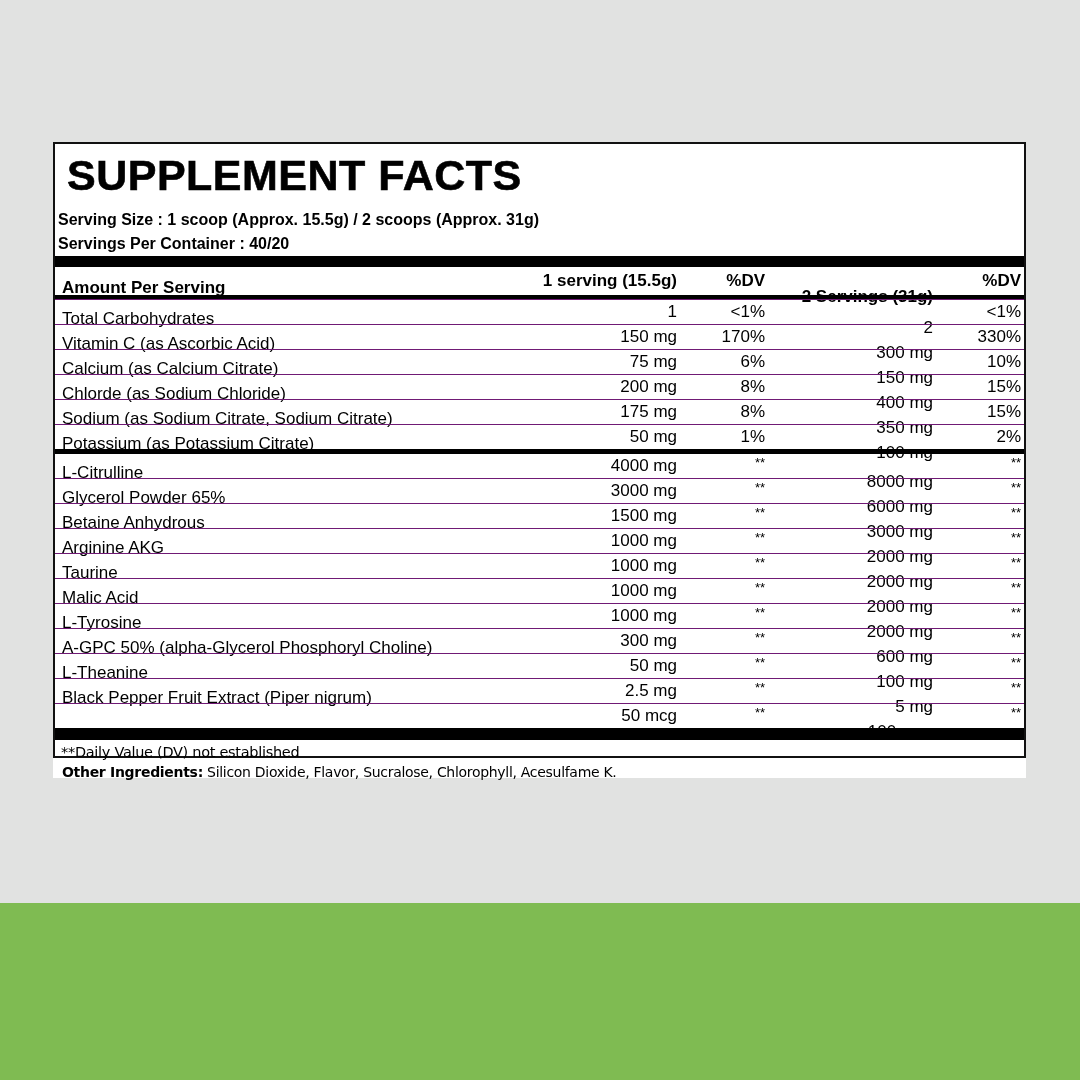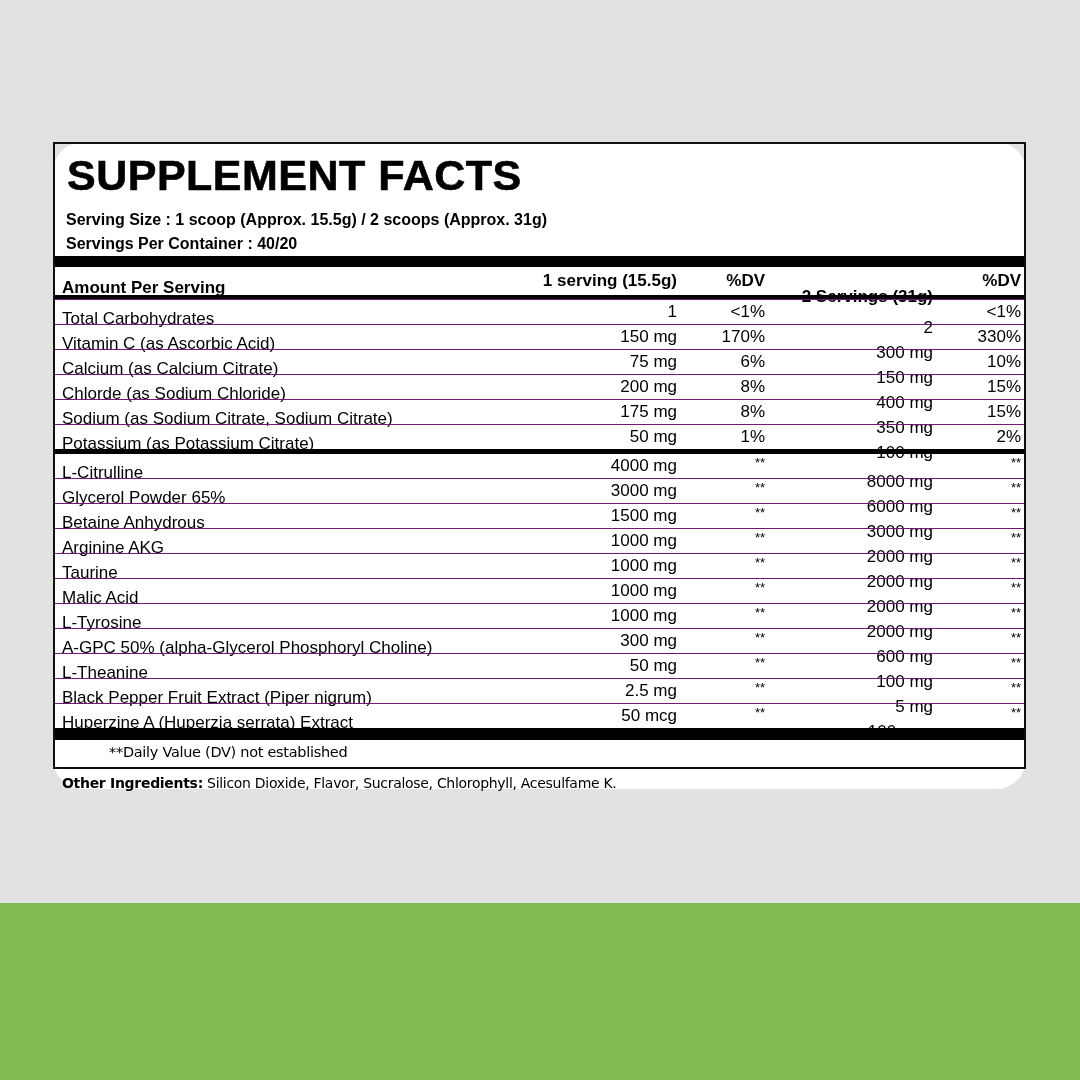--- a/index.html
+++ b/index.html
@@ -9,55 +9,54 @@
     font-family: "Liberation Sans", sans-serif;
     color: #000;
   }
   .green-band {
     position: absolute; left: 0; top: 903px; width: 1080px; height: 177px;
     background: #7fbb52;
   }
   .label-area {
     position: absolute; left: 53px; top: 142px; width: 973px;
     background: #fff;
-    border-radius: 30px;
   }
   .label-box {
     border: 2px solid #111;
     box-sizing: border-box;
     width: 973px;
   }
   .title {
     font-weight: bold; font-size: 43px; letter-spacing: 0.5px;
     padding: 6px 0 0 12px; height: 50px; line-height: 50px;
     -webkit-text-stroke: 0.6px #000;
   }
   .serving {
-    font-weight: bold; font-size: 16px; padding-left: 11px; line-height: 24px;
+    font-weight: bold; font-size: 16px; padding-left: 3px; line-height: 24px;
   }
   .serving.first { margin-top: 8px; }
   .bar-thick { height: 11px; background: #000; }
   .bar-mid { height: 4px; background: #000; }
   .bar-sep { height: 5px; background: #000; }
   .bar-bottom { height: 12px; background: #000; }
   .row {
     position: relative; height: 24px; line-height: 24px; font-size: 17px;
     border-top: 1px solid #701a75;
   }
   .row.nob { border-top: none; }
   .hdr { height: 28px; line-height: 28px; font-weight: bold; font-size: 17px; position: relative; }
   .c-name { position: absolute; left: 7px; top: 7px; white-space: nowrap; }
   .c-a1 { position: absolute; right: 347px; top: 0; text-align: right; white-space: nowrap; }
   .c-d1 { position: absolute; right: 259px; top: 0; text-align: right; white-space: nowrap; }
   .c-a2 { position: absolute; right: 91px; top: 0; text-align: right; white-space: nowrap; margin-top: 16px; }
   .c-d2 { position: absolute; right: 3px; top: 0; text-align: right; white-space: nowrap; }
   .star { font-size: 13px; line-height: 18px; }
   .footnote {
-    font-family: "DejaVu Sans", sans-serif; font-size: 14.5px; height: 27px; line-height: 24px;
-    padding-left: 6px; letter-spacing: -0.3px; margin-left: 48px;
+    font-family: "DejaVu Sans", sans-serif; font-size: 14.5px; height: 16px; line-height: 24px;
+    padding-left: 6px; letter-spacing: -0.3px;
   }
   .other {
     font-family: "DejaVu Sans", sans-serif; font-size: 14px; height: 20px; line-height: 28px;
     padding-left: 9px; letter-spacing: -0.3px;
   }
   .other b { font-weight: bold; }
 </style>
 </head>
 <body>
 
@@ -189,21 +188,20 @@
           <span class="c-d2 star">**</span>
         </div>
         <div class="row">
           <span class="c-name">Black Pepper Fruit Extract (Piper nigrum)</span>
           <span class="c-a1">2.5 mg</span>
           <span class="c-d1 star">**</span>
           <span class="c-a2">5 mg</span>
           <span class="c-d2 star">**</span>
         </div>
         <div class="row">
-          <span class="c-name">Huperzine A (Huperzia serrata) Extract</span>
           <span class="c-a1">50 mcg</span>
           <span class="c-d1 star">**</span>
           <span class="c-a2">100 mcg</span>
           <span class="c-d2 star">**</span>
         </div>
       </div>
 
     <div class="bar-bottom"></div>
     <div class="footnote">**Daily Value (DV) not established</div>
   </div>

